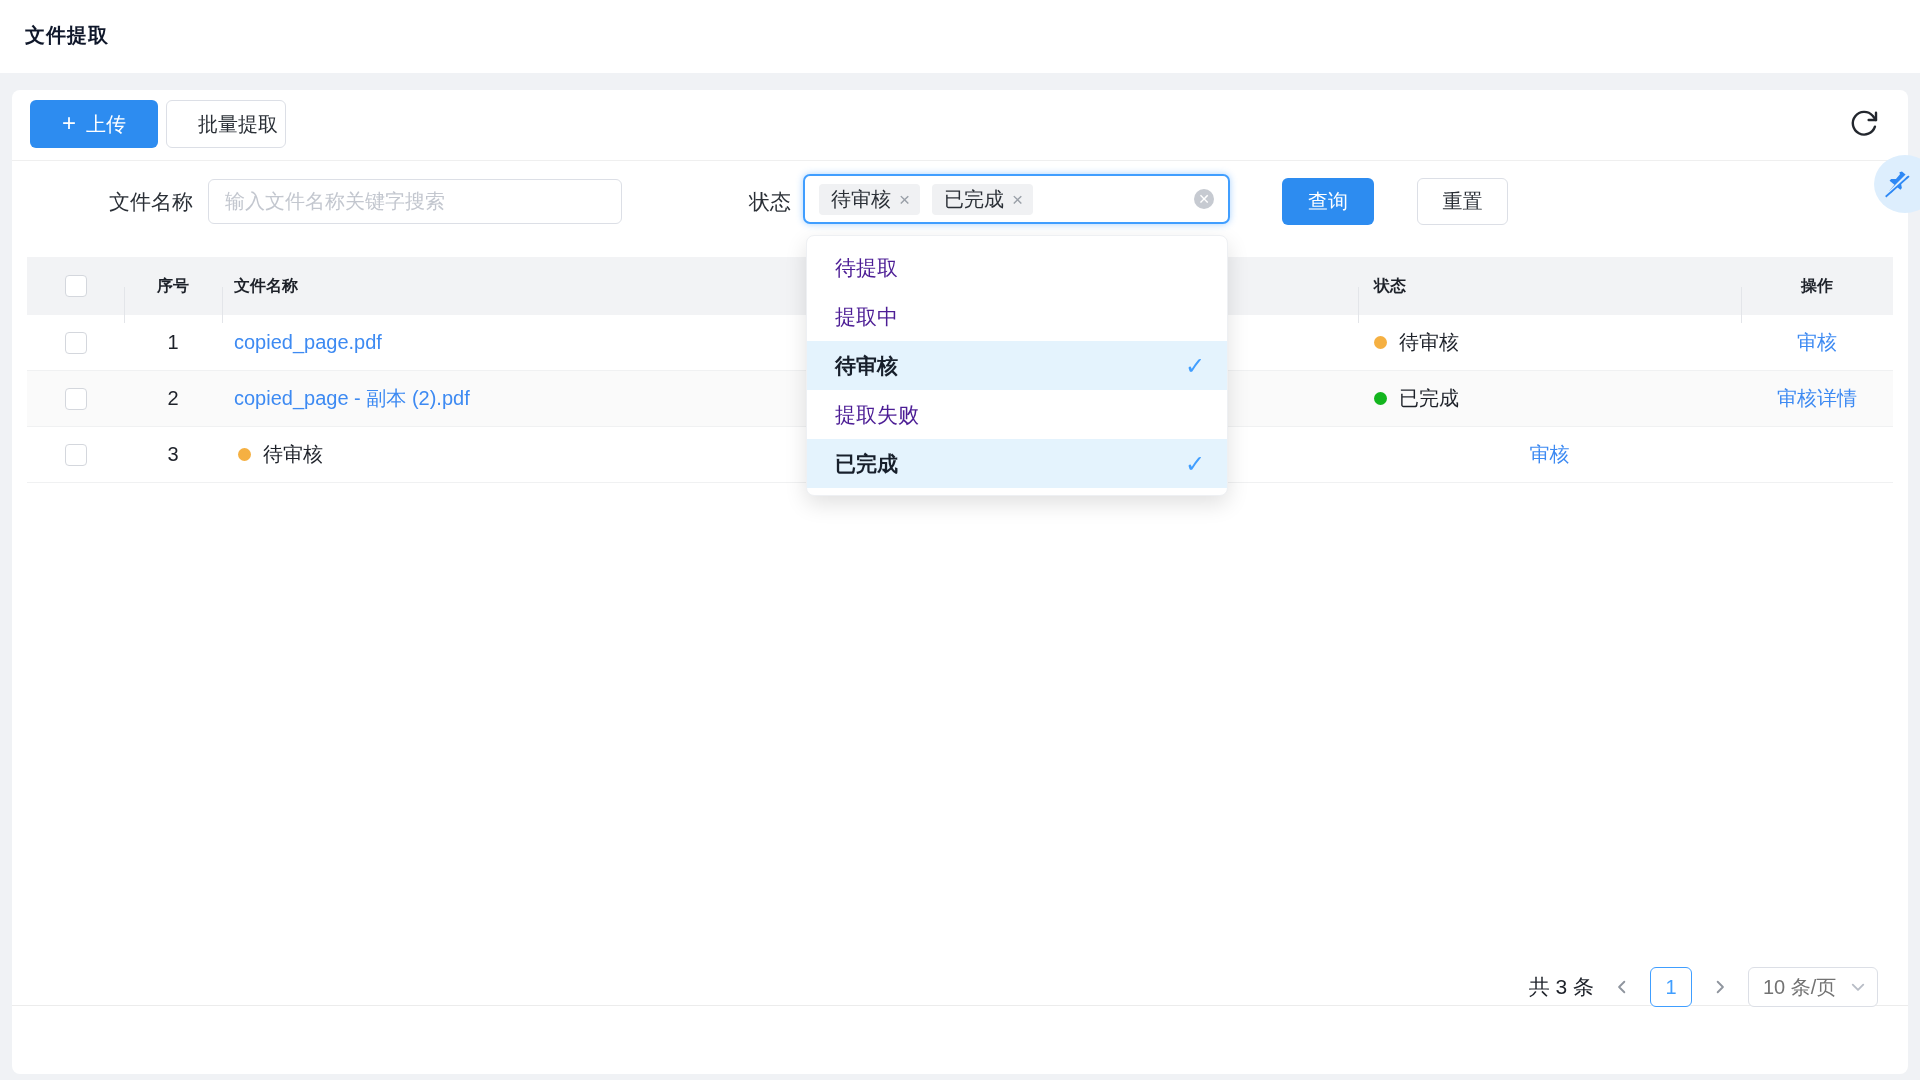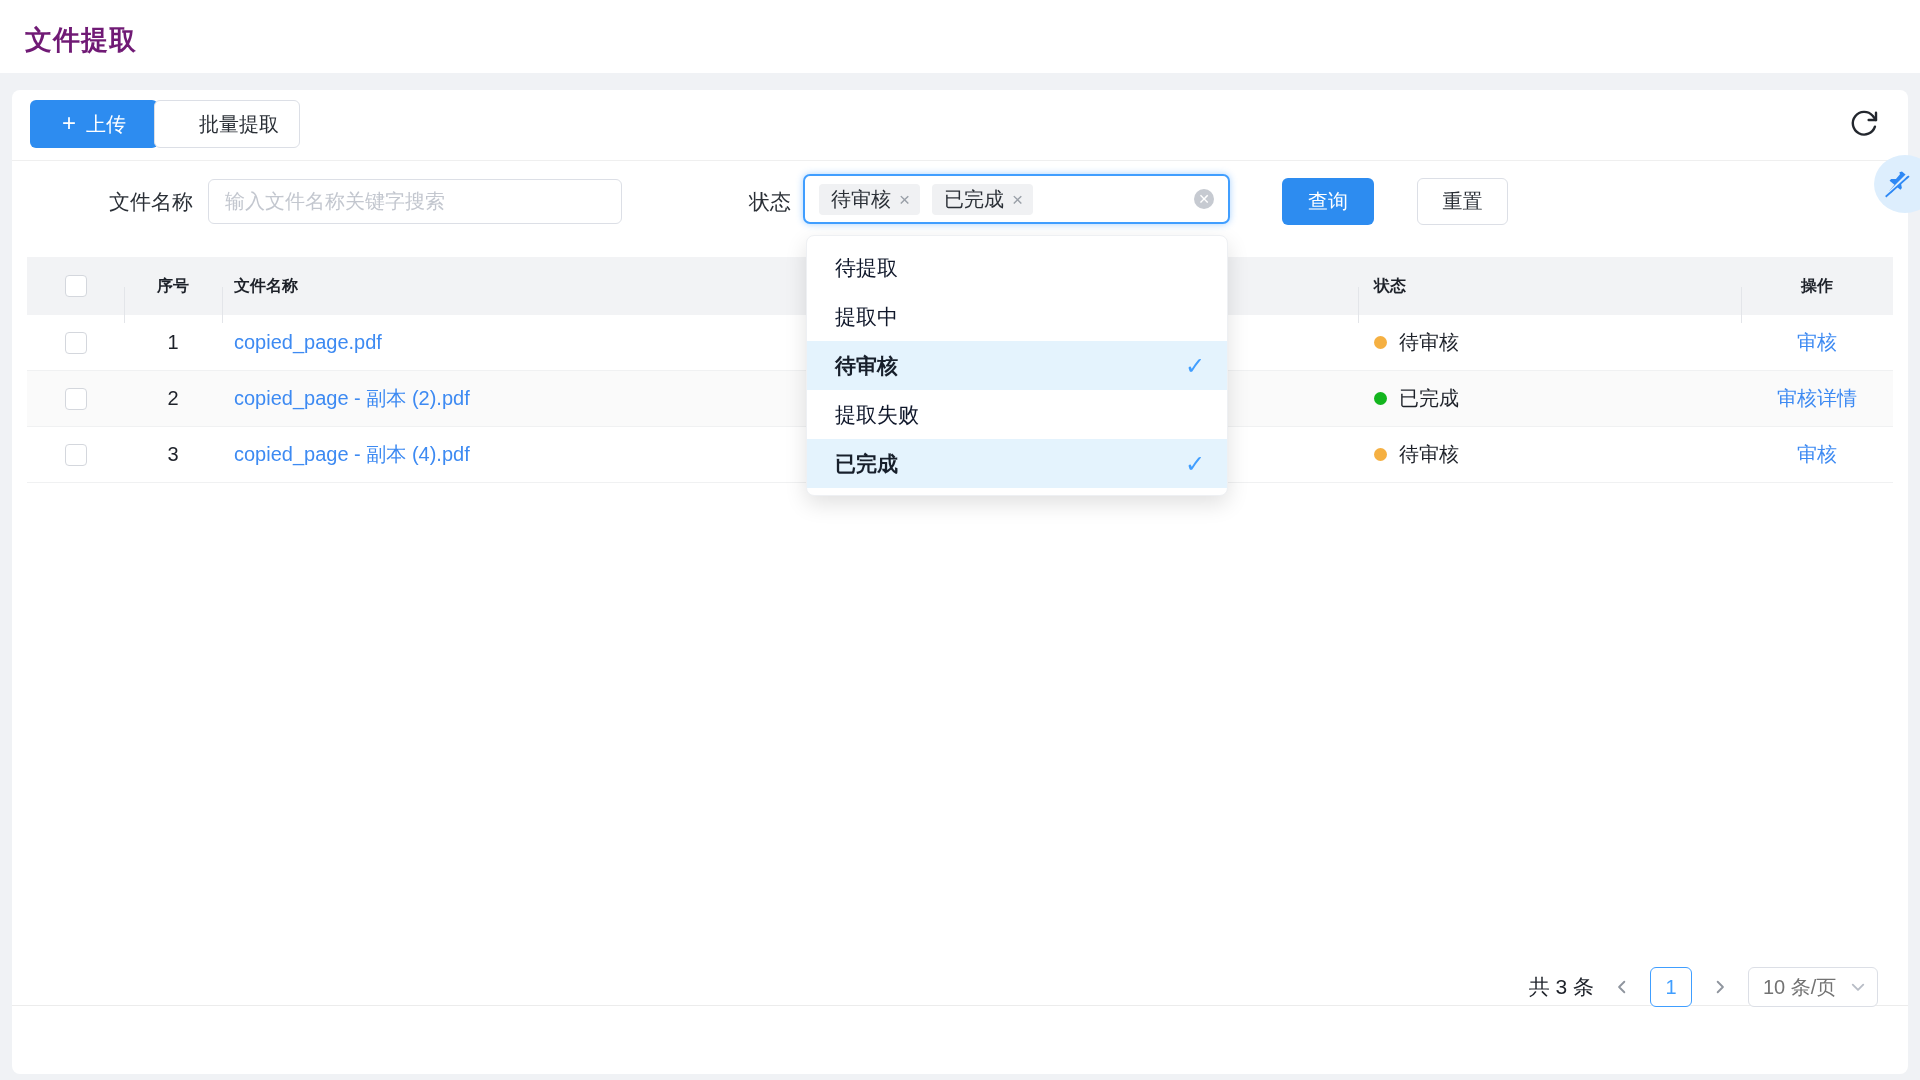--- a/index.html
+++ b/index.html
@@ -5,32 +5,32 @@
   :root{
     --primary:#2d8cf0; --link:#3d8af2; --select-border:#409eff;
     --pending-dot:#f5b042; --done-dot:#13b51e;
   }
   *{margin:0;padding:0;box-sizing:border-box;}
   html,body{width:1920px;height:1080px;overflow:hidden;}
   body{background:#f0f2f5;font-family:"Liberation Sans","DejaVu Sans",sans-serif;color:#1d2129;position:relative;}
 
   
   .page-header{position:absolute;left:0;top:0;width:1920px;height:73px;background:#fff;}
-  .page-title{position:absolute;left:25px;top:22px;font-size:27px;font-weight:bold;color:#701a75;letter-spacing:1px;}
+  .page-title{position:absolute;left:25px;top:22px;font-size:20px;font-weight:bold;color:#0f172a;letter-spacing:1px;}
 
   
   .card{position:absolute;left:12px;top:90px;width:1896px;height:984px;background:#fff;border-radius:8px;}
 
   
   .btn{display:flex;align-items:center;justify-content:center;border-radius:6px;font-size:20px;cursor:pointer;border:1px solid transparent;}
   .btn-primary{background:var(--primary);color:#fff;}
   .btn-plain{background:#fff;border-color:#dcdfe6;color:#2a2f36;}
   .upload-btn{position:absolute;left:18px;top:10px;width:128px;height:48px;gap:10px;}
   .plus{font-size:24px;line-height:1;margin-top:-2px;}
-  .batch-btn{position:absolute;left:142px;top:10px;width:146px;height:48px;padding-left:24px;}
+  .batch-btn{position:absolute;left:154px;top:10px;width:120px;height:48px;padding-left:24px;}
   .refresh{position:absolute;left:1836px;top:18px;width:32px;height:32px;cursor:pointer;}
   .toolbar-divider{position:absolute;left:0;top:70px;width:1896px;height:1px;background:#efefef;}
 
   
   .f-label{position:absolute;font-size:21px;color:#2a2f36;line-height:44px;text-align:right;}
   .lbl-name{left:41px;top:90px;width:140px;}
   .lbl-status{left:689px;top:90px;width:90px;}
   .name-input{position:absolute;left:196px;top:89px;width:414px;height:45px;border:1px solid #dcdfe6;border-radius:6px;font-size:20px;padding:4px 16px;color:#333;outline:none;font-family:inherit;}
   .name-input::placeholder{color:#c3c7cf;}
   .status-select{position:absolute;left:791px;top:84px;width:427px;height:50px;background:#fff;border:2px solid var(--select-border);border-radius:7px;box-shadow:0 0 7px rgba(64,158,255,.45);display:flex;align-items:center;padding:0 14px;gap:12px;cursor:pointer;}
@@ -59,21 +59,21 @@
   .file-link{color:var(--link);cursor:pointer;text-decoration:none;}
   .cell-status{padding-left:16px;display:flex;align-items:center;gap:12px;}
   .dot{width:13px;height:13px;border-radius:50%;}
   .dot.pending{background:var(--pending-dot);}
   .dot.done{background:var(--done-dot);}
   .cell-action{text-align:center;}
   .action-link{color:var(--link);cursor:pointer;}
 
   
   .dropdown{position:absolute;left:806px;top:235px;width:422px;background:#fff;border-radius:8px;border:1px solid #eef0f3;box-shadow:0 8px 22px rgba(0,0,0,.12);padding:7px 0;z-index:30;}
-  .option{height:49px;display:flex;align-items:center;padding:0 22px 0 28px;font-size:21px;color:#0f172a;cursor:pointer;}
+  .option{height:49px;display:flex;align-items:center;padding:0 22px 0 28px;font-size:21px;color:#4c1d95;cursor:pointer;}
   .option.selected{background:#e4f3fd;color:#171f2b;font-weight:bold;}
   .option .check{margin-left:auto;color:var(--select-border);font-size:24px;font-weight:bold;display:none;}
   .option.selected .check{display:block;}
 
   
   .footer-divider{position:absolute;left:0;top:915px;width:1896px;height:1px;background:#ececec;}
   .pagination{position:absolute;right:30px;top:876px;height:42px;display:flex;align-items:center;gap:20px;}
   .total-text{font-size:21px;color:#1d2129;}
   .pg-arrow{width:16px;height:42px;display:flex;align-items:center;justify-content:center;color:#8f959e;cursor:pointer;}
   .page-box{width:42px;height:40px;border:1px solid var(--select-border);border-radius:6px;color:var(--select-border);font-size:20px;display:flex;align-items:center;justify-content:center;cursor:pointer;background:#fff;}
@@ -162,21 +162,20 @@
         <span>已完成</span>
       </div>
       <div class="cell-action"><span class="action-link">审核详情</span></div>
     </div>
 
     <div class="tr tbody-row">
       <div class="cell-check">
         <span class="checkbox"></span>
       </div>
       <div class="cell-index">3</div>
-      <div class="cell-name"><span class="file-link">copied_page - 副本 (4).pdf</span></div>
       <div class="cell-status">
         <span class="dot pending"></span>
         <span>待审核</span>
       </div>
       <div class="cell-action"><span class="action-link">审核</span></div>
     </div>
   </div>
 
   <div class="footer-divider"></div>
   <div class="pagination">

